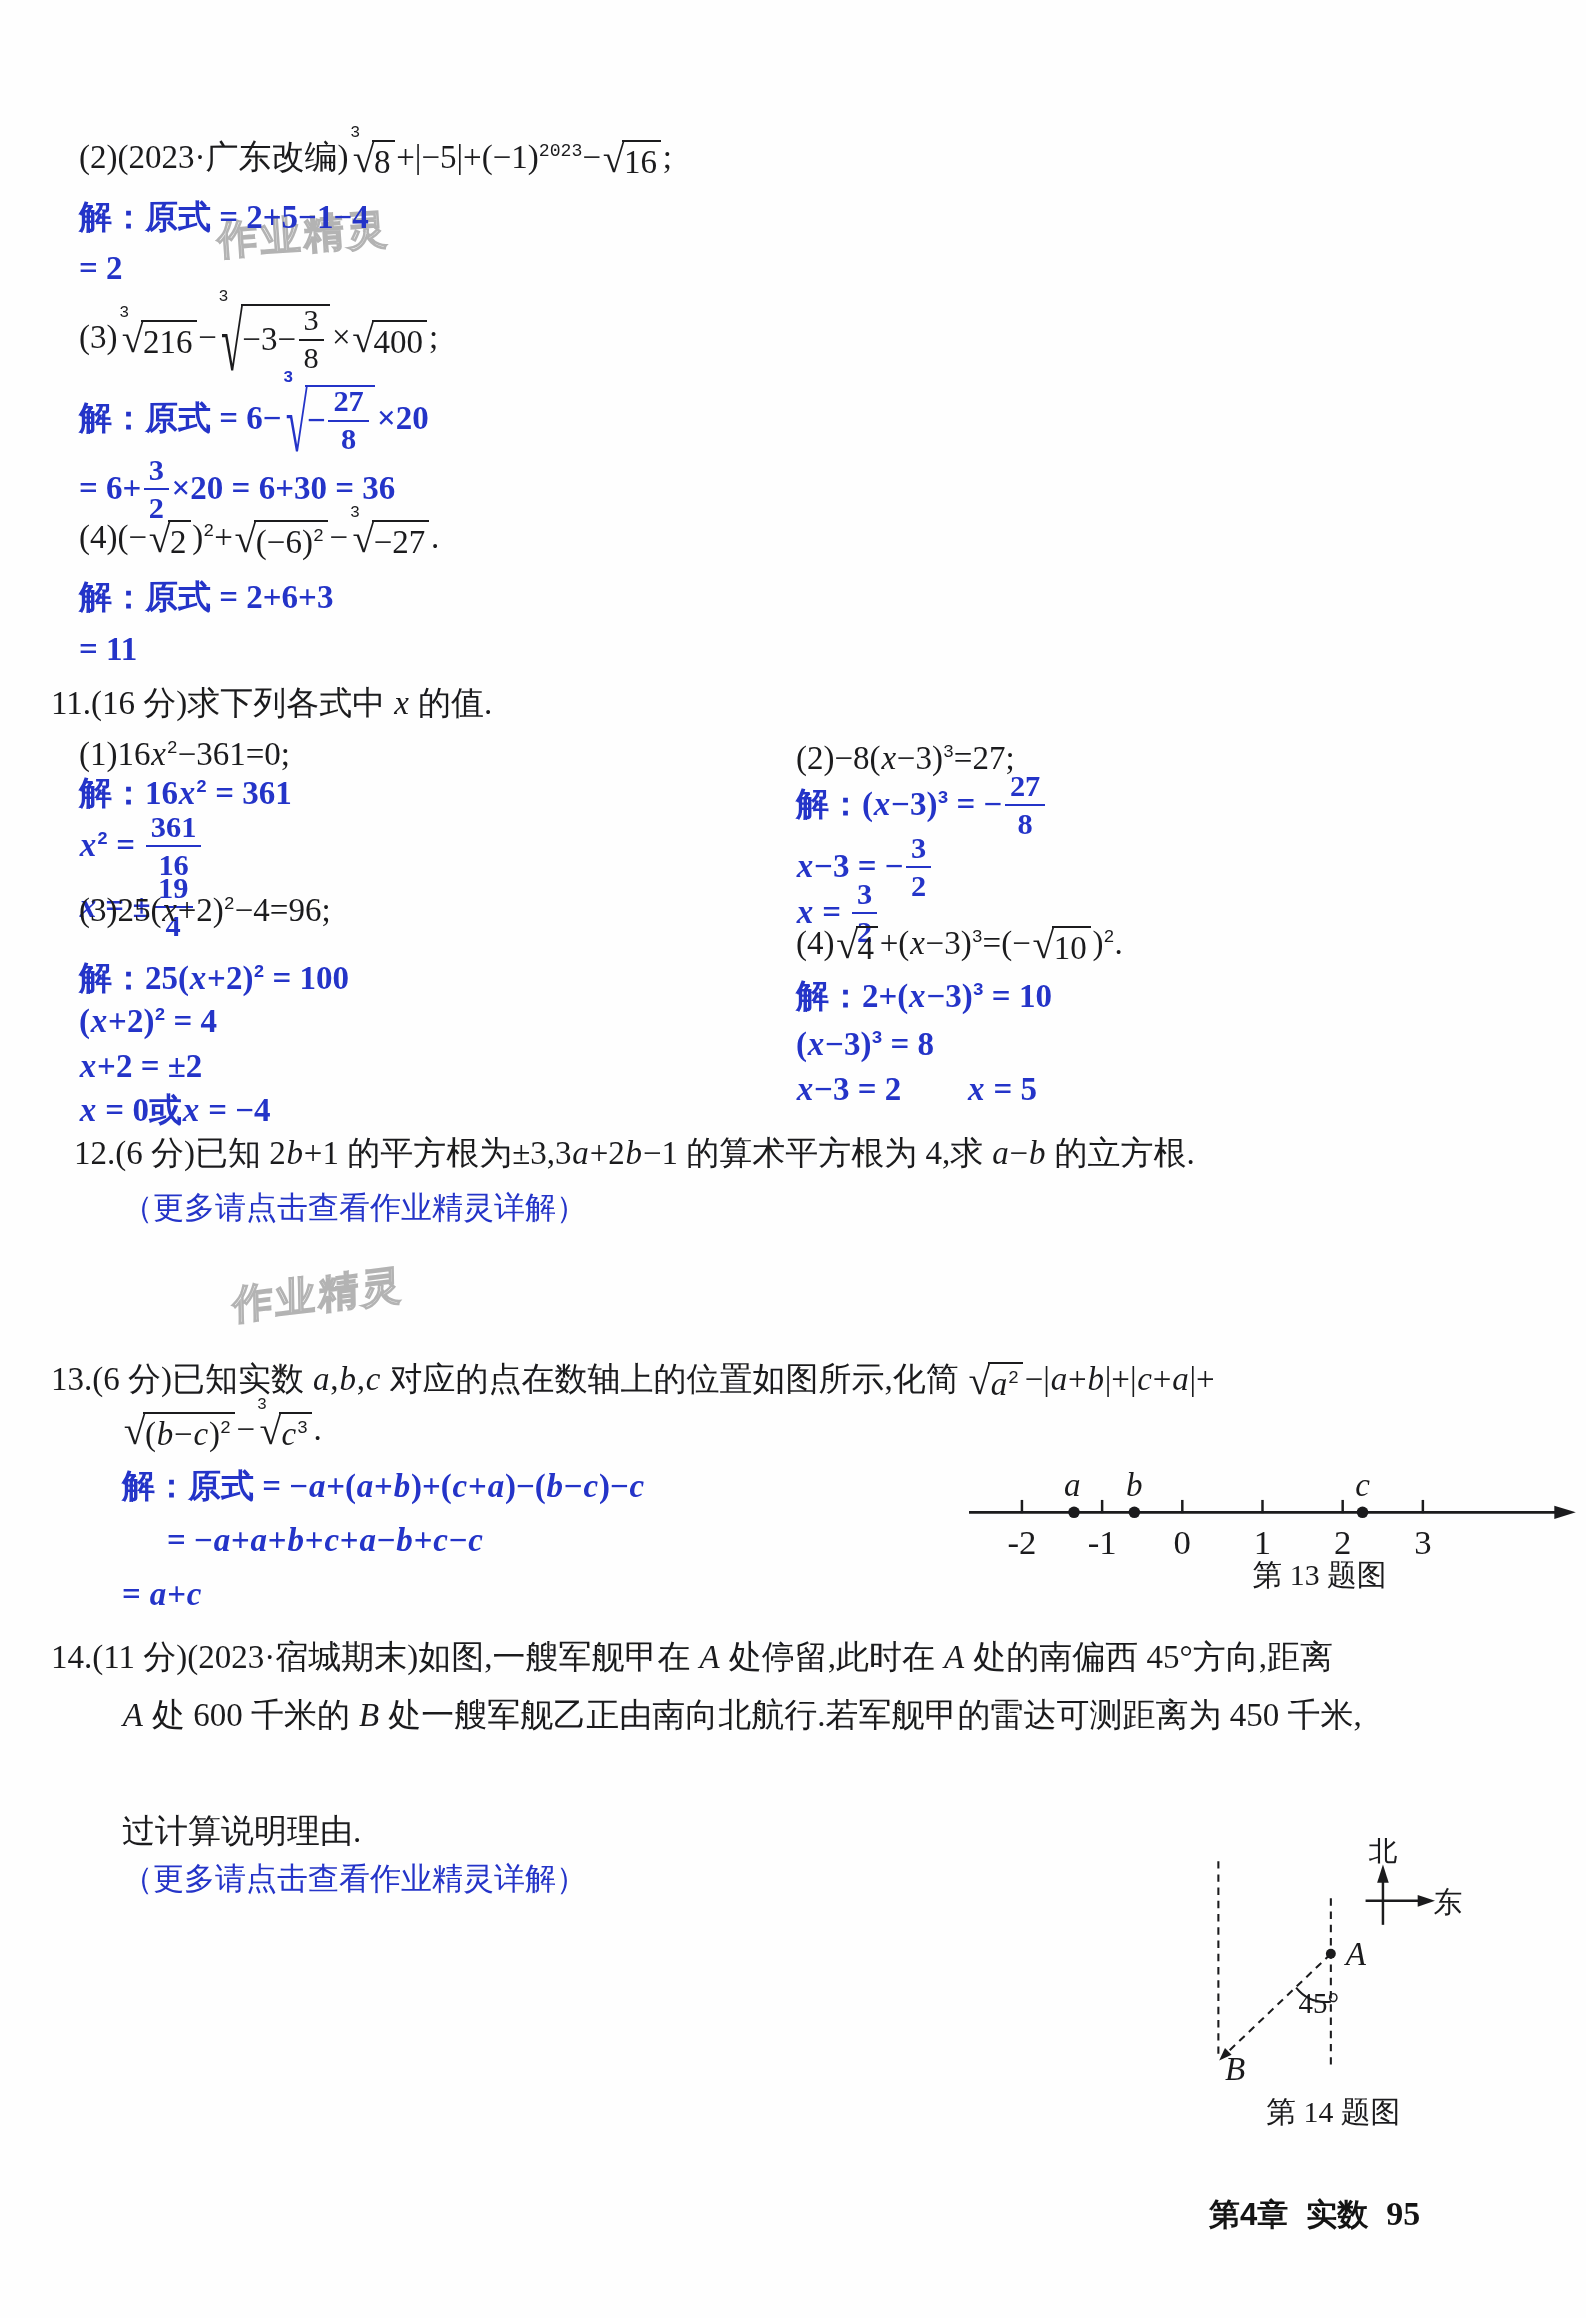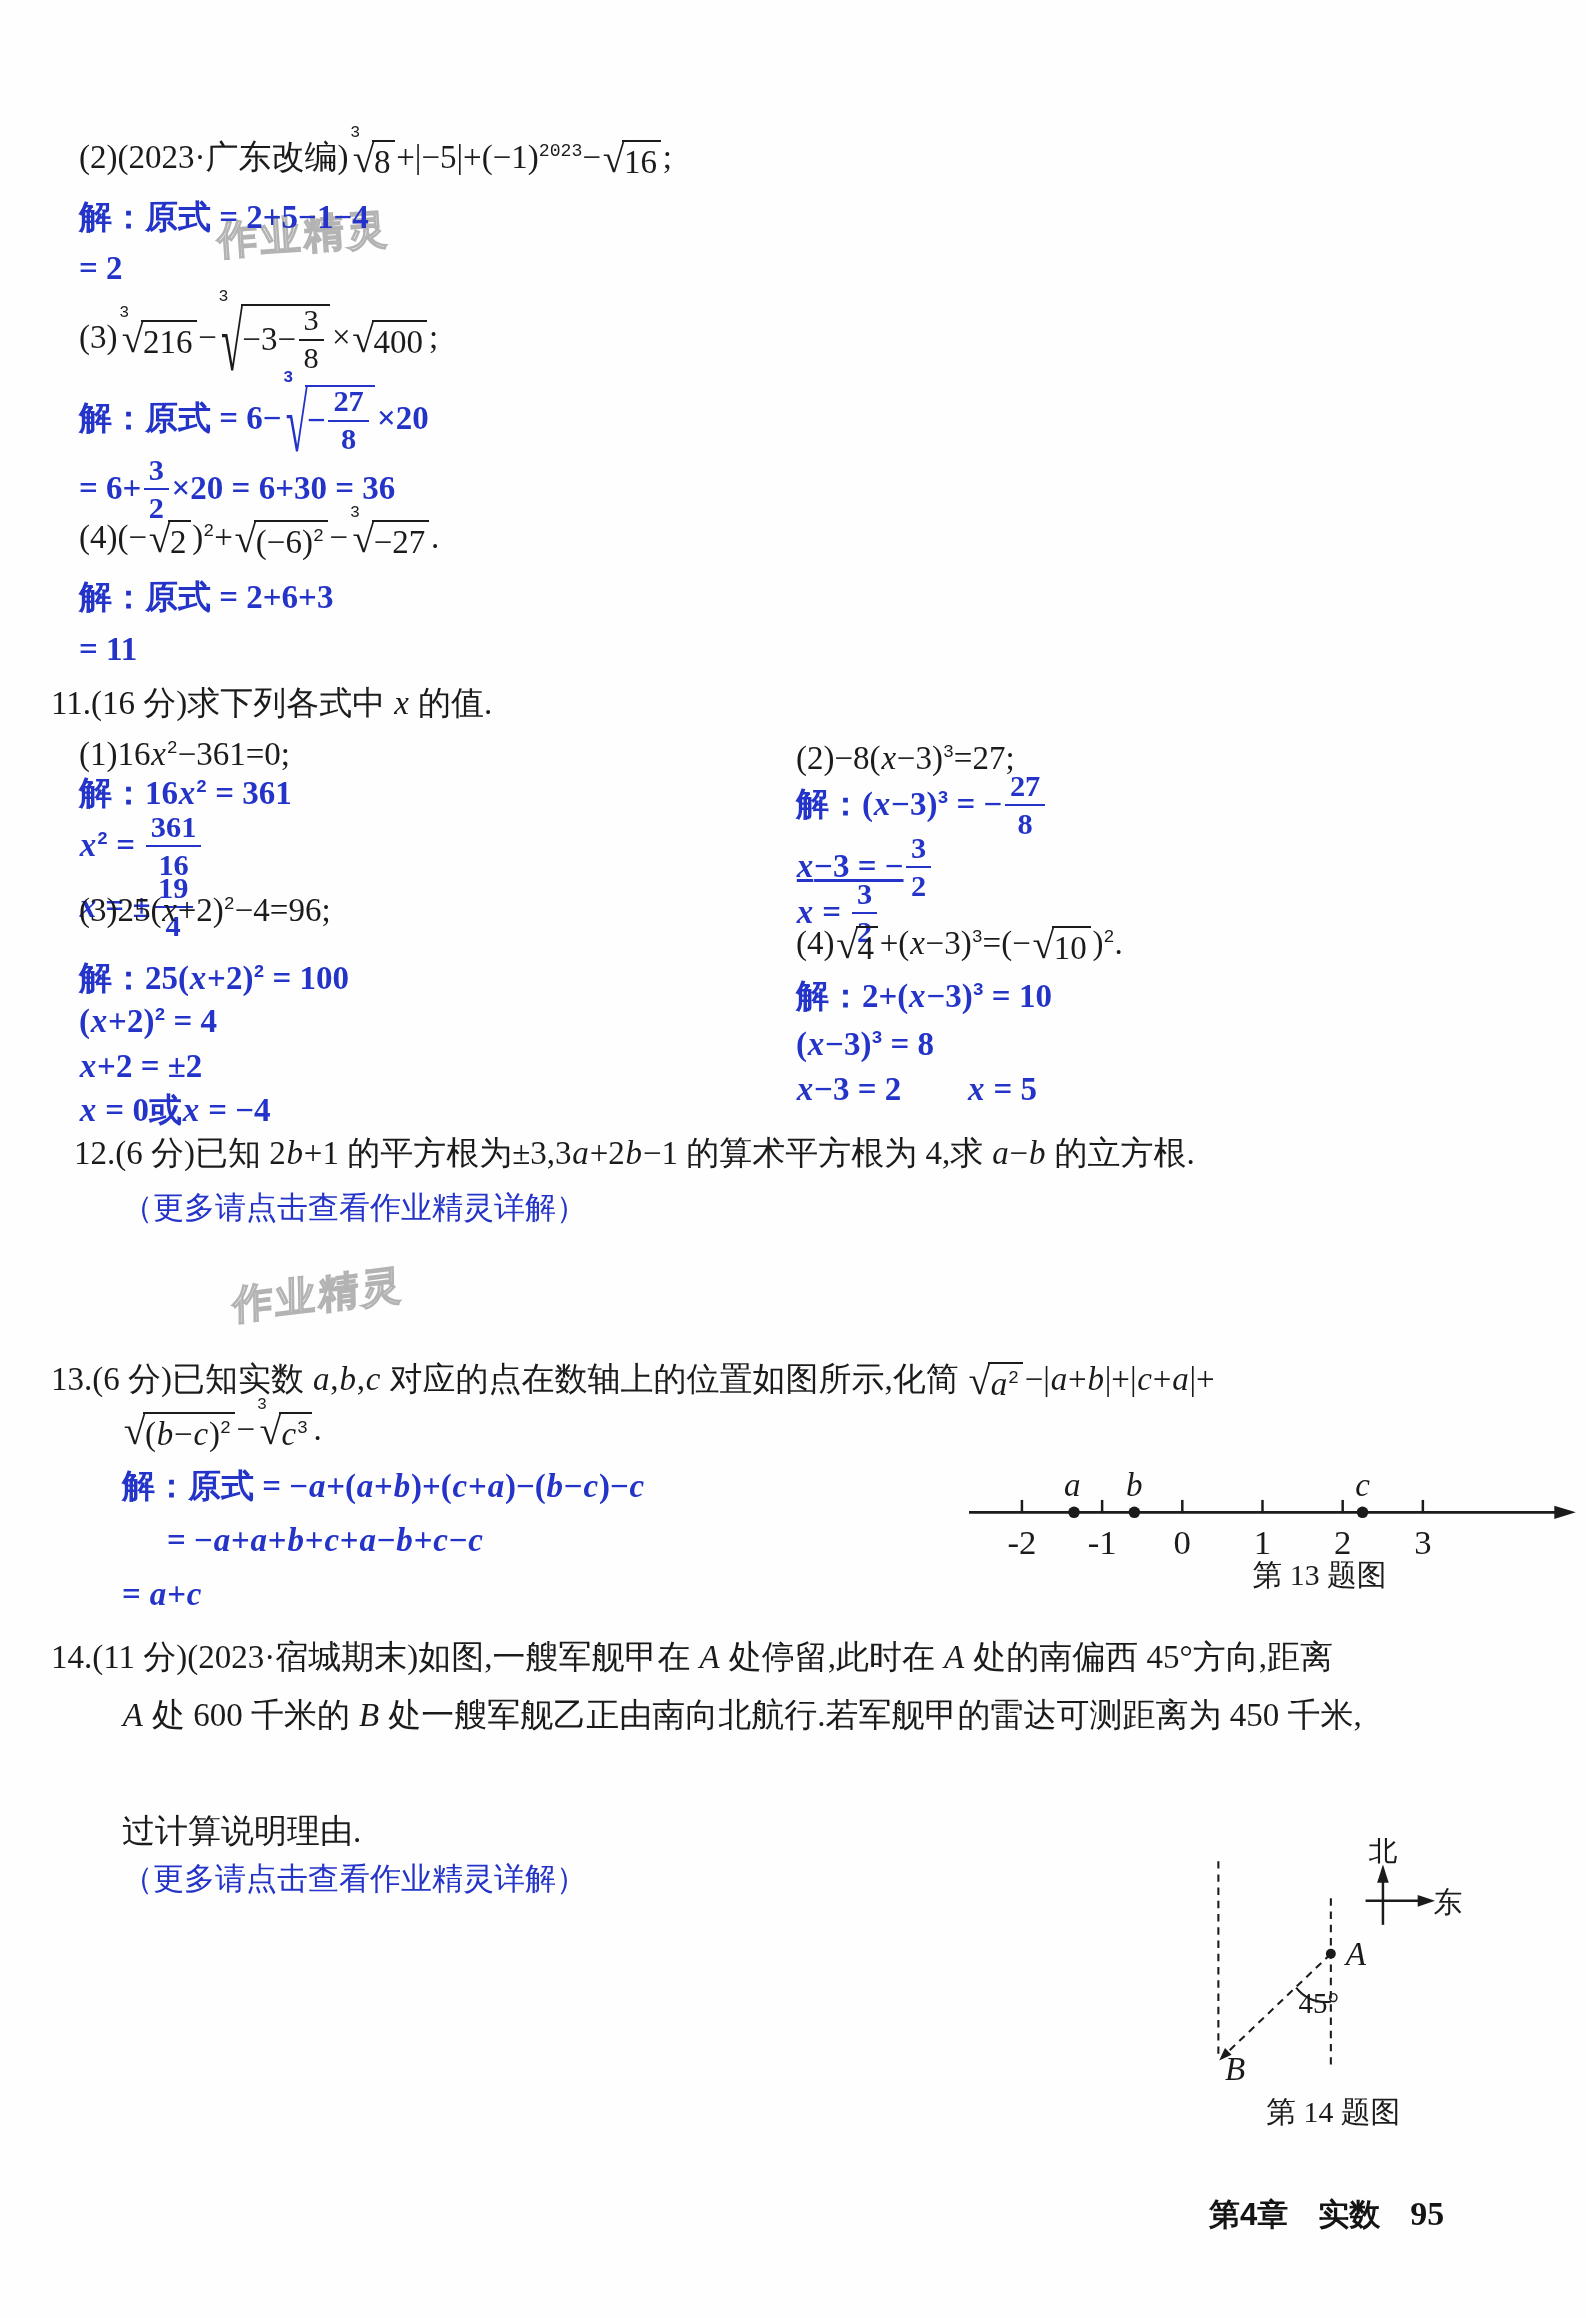--- a/index.html
+++ b/index.html
@@ -41,21 +41,21 @@
     font-weight:700;font-size:40px;letter-spacing:3.3px;white-space:nowrap;
     color:#fbfbfb;
     -webkit-text-stroke:1.3px #b3b3b3;
   }
   .fig{position:absolute;}
   .nl-num{font-family:"Liberation Serif",serif;font-size:42px;fill:#1b1b1d;}
   .nl-var{font-family:"Liberation Serif",serif;font-style:italic;font-size:40px;fill:#1b1b1d;}
   .fig-cap{font-family:"Liberation Serif",serif;font-size:36px;fill:#1b1b1d;}
   .fig-small{font-family:"Liberation Serif",serif;font-size:35px;fill:#1b1b1d;}
   .footer{
-    position:absolute;display:flex;align-items:baseline;gap:30px;
+    position:absolute;display:flex;align-items:baseline;gap:18px;
     font-family:"Liberation Sans", sans-serif;
     font-weight:bold;font-size:31px;color:#141414;
   }
   .footer .pg{font-family:"Liberation Serif",serif;font-size:34px;}
 </style>
 </head>
 <body>
 
 <div id="page">
 
@@ -113,21 +113,21 @@
   <div class="line blue" style="left:79px;top:814px;"><i>x</i><sup>2</sup> = <span class="frac"><span class="fnum">361</span><span class="fden">16</span></span></div>
   <div class="line blue" style="left:79px;top:875px;"><i>x</i> = ±<span class="frac"><span class="fnum">19</span><span class="fden">4</span></span></div>
   <div class="line" style="left:79px;top:892px;">(3)25(<i>x</i>+2)<sup>2</sup>−4=96;</div>
   <div class="line blue" style="left:79px;top:960px;">解：25(<i>x</i>+2)<sup>2</sup> = 100</div>
   <div class="line blue" style="left:79px;top:1003px;">(<i>x</i>+2)<sup>2</sup> = 4</div>
   <div class="line blue" style="left:79px;top:1048px;"><i>x</i>+2 = ±2</div>
   <div class="line blue" style="left:79px;top:1092px;"><i>x</i> = 0或<i>x</i> = −4</div>
 
   <div class="line" style="left:796px;top:740px;">(2)−8(<i>x</i>−3)<sup>3</sup>=27;</div>
   <div class="line blue" style="left:796px;top:773px;">解：(<i>x</i>−3)<sup>3</sup> = −<span class="frac"><span class="fnum">27</span><span class="fden">8</span></span></div>
-  <div class="line blue" style="left:796px;top:835px;text-decoration:underline;"><i>x</i>−3 = −<span class="frac"><span class="fnum">3</span><span class="fden">2</span></span></div>
+  <div class="line blue" style="left:796px;top:835px;"><i>x</i>−3 = −<span class="frac"><span class="fnum">3</span><span class="fden">2</span></span></div>
   <div class="line blue" style="left:796px;top:881px;"><i>x</i> = <span class="frac"><span class="fnum">3</span><span class="fden">2</span></span></div>
   <div class="line" style="left:796px;top:925px;">(4)<span class="sqrt">
         <span class="rad">√</span>
         <span class="vinc">4</span>
       </span>+(<i>x</i>−3)<sup>3</sup>=(−<span class="sqrt">
         <span class="rad">√</span>
         <span class="vinc">10</span>
       </span>)<sup>2</sup>.</div>
   <div class="line blue" style="left:796px;top:978px;">解：2+(<i>x</i>−3)<sup>3</sup> = 10</div>
   <div class="line blue" style="left:796px;top:1026px;">(<i>x</i>−3)<sup>3</sup> = 8</div>

